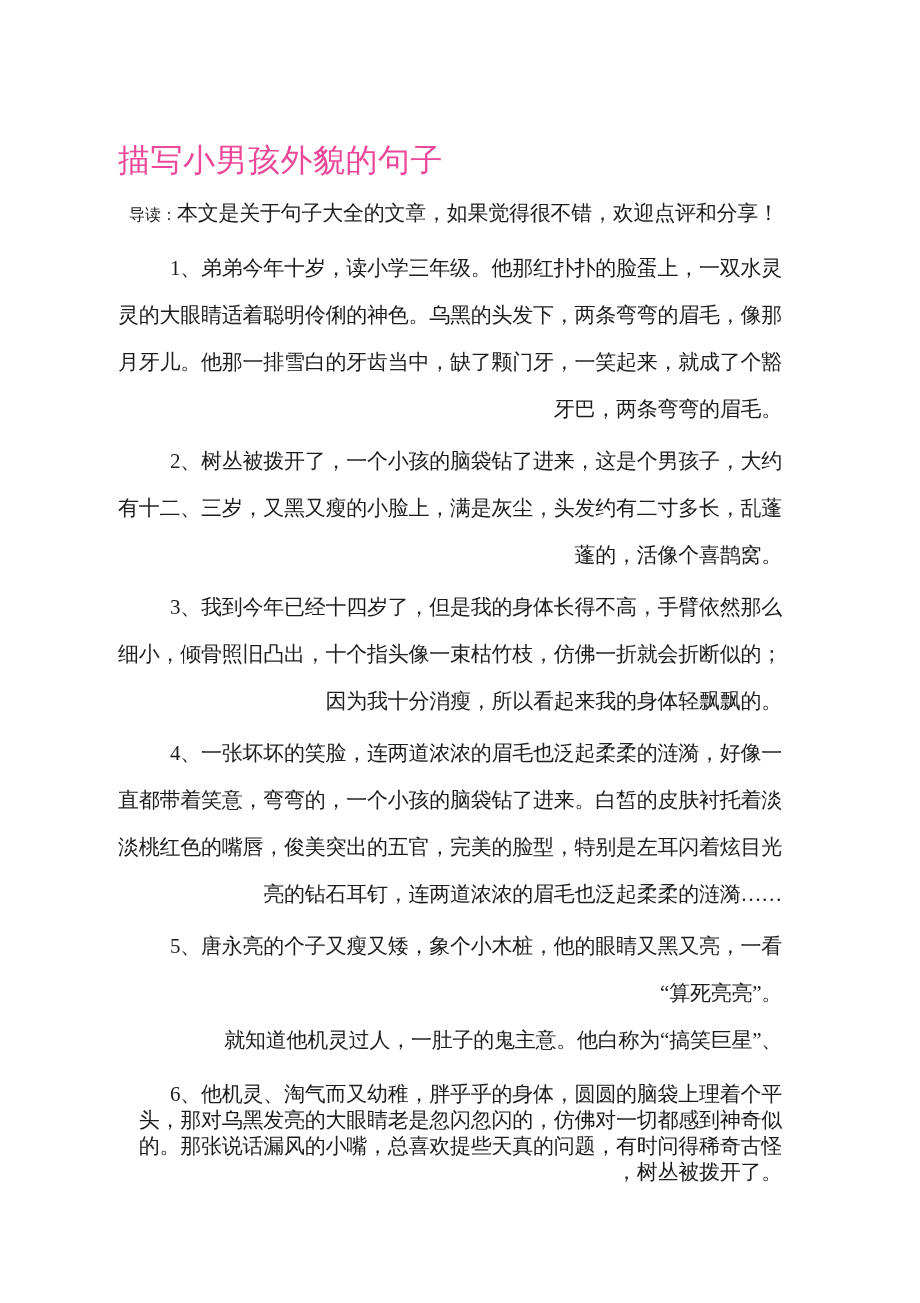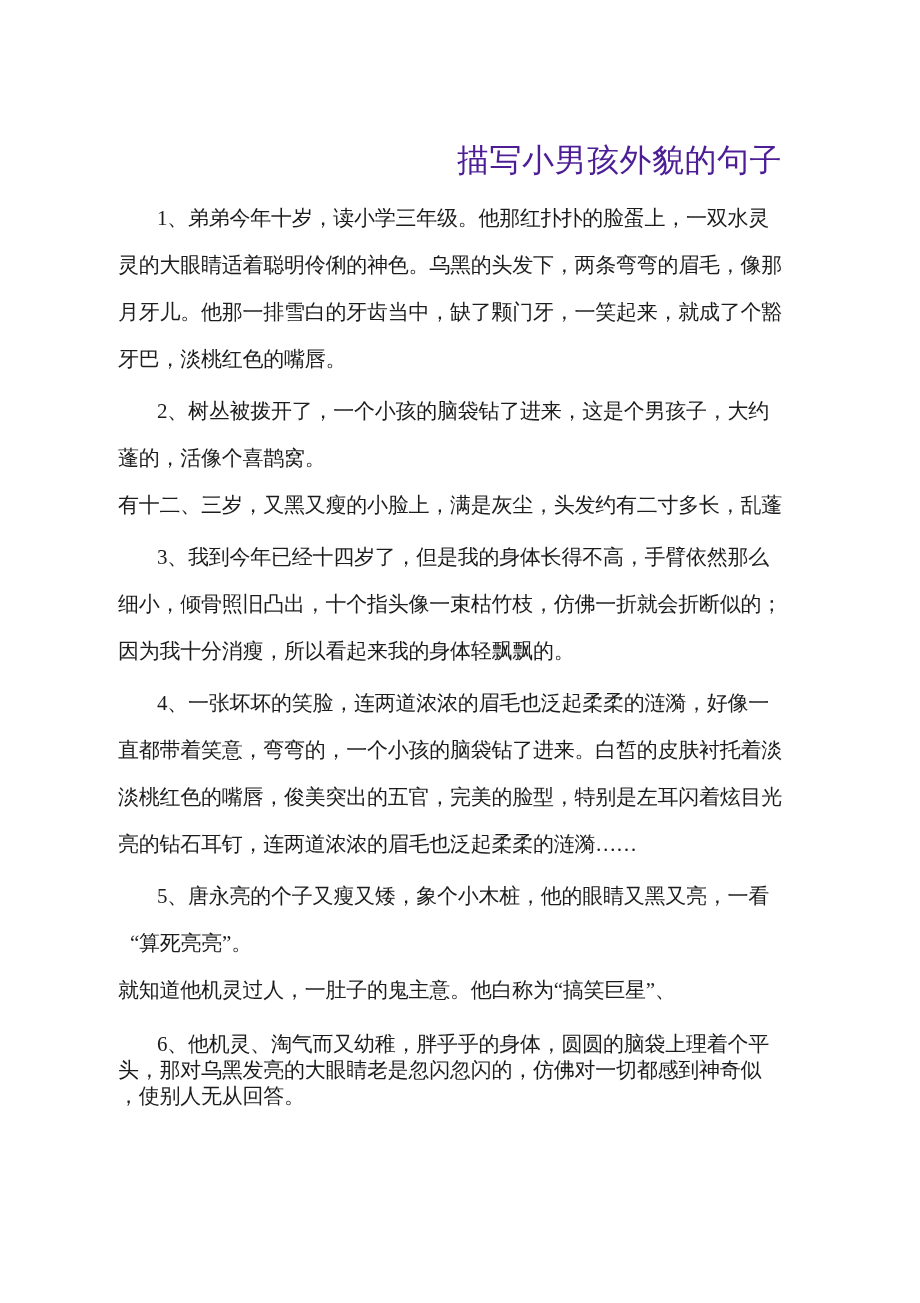--- a/index.html
+++ b/index.html
@@ -21,23 +21,23 @@
     left: 118px;
     top: 0;
     width: 664px;
   }
   .doc-title {
     margin: 0;
     padding-top: 139px;
     font-size: 32px;
     line-height: 42px;
     font-weight: 400;
-    text-align: right;
+    text-align: left;
     letter-spacing: 0.5px;
-    color: #4c1d95;
+    color: #ec4899;
     white-space: nowrap;
   }
   .lead {
     margin: 16px 0 0 11px;
     font-size: 21px;
     line-height: 32px;
     letter-spacing: -0.25px;
     white-space: nowrap;
   }
   .lead-label {
@@ -45,61 +45,64 @@
     letter-spacing: 0;
   }
   .para { margin: 0; }
   .para.wide { margin-top: 5px; }
   .para.wide.first-para { margin-top: 14px; }
   .para.tight { margin-top: 17px; }
   .line {
     font-size: 21px;
     letter-spacing: -0.25px;
     white-space: nowrap;
+    text-align: right;
   }
   .wide .line { line-height: 47px; }
   .tight .line { line-height: 26px; }
   .ind2 { padding-left: 39px; }
   .ind1 { padding-left: 12px; }
   .ind0 { padding-left: 0; }
 </style>
 </head>
 <body>
 
 <div class="page">
   <div class="content">
     <h1 class="doc-title">描写小男孩外貌的句子</h1>
+    <p class="lead"><span class="lead-label">导读：</span><span>本文是关于句子大全的文章，如果觉得很不错，欢迎点评和分享！</span></p>
     <div id="doc-body">
         <div class="para wide first-para">
           <div class="line ind2">1、弟弟今年十岁，读小学三年级。他那红扑扑的脸蛋上，一双水灵</div>
           <div class="line ind0">灵的大眼睛适着聪明伶俐的神色。乌黑的头发下，两条弯弯的眉毛，像那</div>
           <div class="line ind0">月牙儿。他那一排雪白的牙齿当中，缺了颗门牙，一笑起来，就成了个豁</div>
-          <div class="line ind0">牙巴，淡桃红色的嘴唇。</div>
+          <div class="line ind0">牙巴，两条弯弯的眉毛。</div>
         </div>
         <div class="para wide">
           <div class="line ind2">2、树丛被拨开了，一个小孩的脑袋钻了进来，这是个男孩子，大约</div>
+          <div class="line ind0">有十二、三岁，又黑又瘦的小脸上，满是灰尘，头发约有二寸多长，乱蓬</div>
           <div class="line ind0">蓬的，活像个喜鹊窝。</div>
-          <div class="line ind0">有十二、三岁，又黑又瘦的小脸上，满是灰尘，头发约有二寸多长，乱蓬</div>
         </div>
         <div class="para wide">
           <div class="line ind2">3、我到今年已经十四岁了，但是我的身体长得不高，手臂依然那么</div>
           <div class="line ind0">细小，倾骨照旧凸出，十个指头像一束枯竹枝，仿佛一折就会折断似的；</div>
           <div class="line ind0">因为我十分消瘦，所以看起来我的身体轻飘飘的。</div>
         </div>
         <div class="para wide">
           <div class="line ind2">4、一张坏坏的笑脸，连两道浓浓的眉毛也泛起柔柔的涟漪，好像一</div>
           <div class="line ind0">直都带着笑意，弯弯的，一个小孩的脑袋钻了进来。白皙的皮肤衬托着淡</div>
           <div class="line ind0">淡桃红色的嘴唇，俊美突出的五官，完美的脸型，特别是左耳闪着炫目光</div>
           <div class="line ind0">亮的钻石耳钉，连两道浓浓的眉毛也泛起柔柔的涟漪……</div>
         </div>
         <div class="para wide">
           <div class="line ind2">5、唐永亮的个子又瘦又矮，象个小木桩，他的眼睛又黑又亮，一看</div>
           <div class="line ind1">“算死亮亮”。</div>
           <div class="line ind0">就知道他机灵过人，一肚子的鬼主意。他白称为“搞笑巨星”、</div>
         </div>
         <div class="para tight">
           <div class="line ind2">6、他机灵、淘气而又幼稚，胖乎乎的身体，圆圆的脑袋上理着个平</div>
           <div class="line ind0">头，那对乌黑发亮的大眼睛老是忽闪忽闪的，仿佛对一切都感到神奇似</div>
-          <div class="line ind0">，使别人无从回答。</div>
+          <div class="line ind0">的。那张说话漏风的小嘴，总喜欢提些天真的问题，有时问得稀奇古怪</div>
+          <div class="line ind0">，树丛被拨开了。</div>
         </div>
       </div>
   </div>
 </div>
 
 </body></html>

